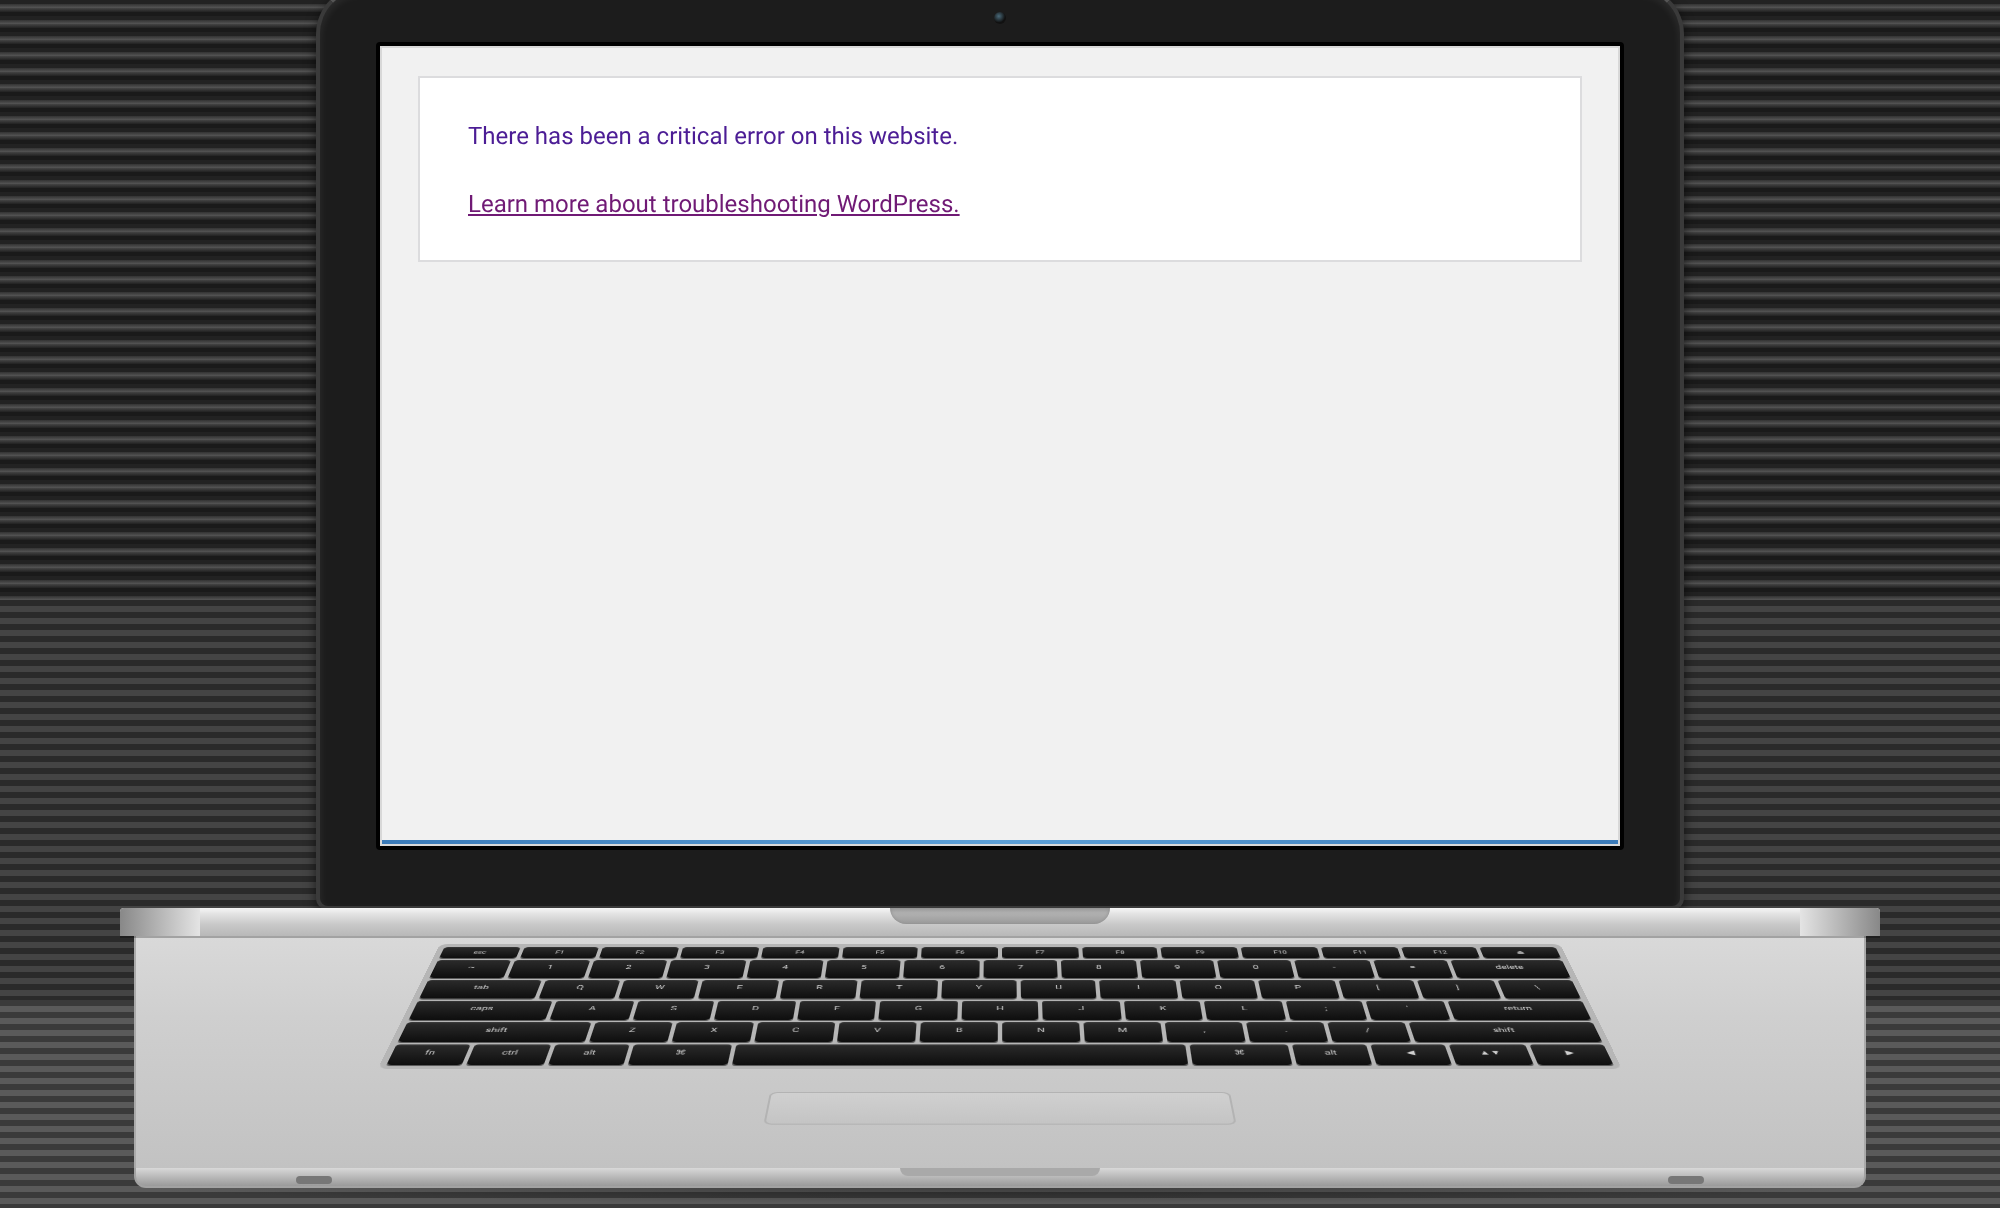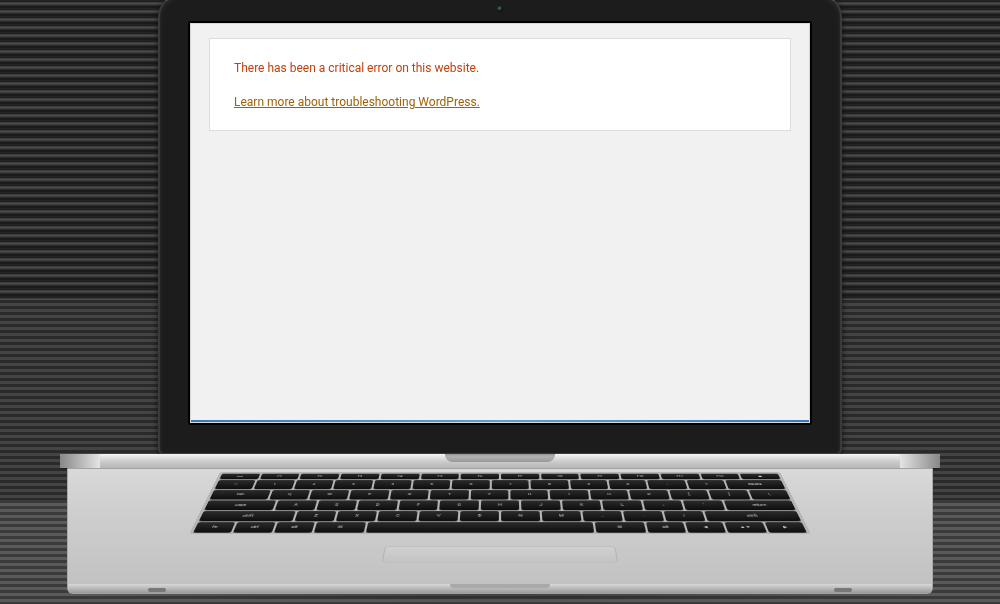--- a/index.html
+++ b/index.html
@@ -114,27 +114,27 @@
 
     
     .error-box {
       margin: 14px 18px 0 18px;
       background: #fff;
       border: 1px solid #dcdcde;
       padding: 22px 24px 20px 24px;
     }
     .error-text {
       font-size: 12px;
-      color: #c2410c;
+      color: #4c1d95;
       margin-bottom: 16px;
     }
     .error-link {
       display: inline-block;
       font-size: 12px;
-      color: #a16207;
+      color: #701a75;
       text-decoration: underline;
       cursor: pointer;
       text-align: right;
     }
 
     
     .screen-bottom-line {
       position: absolute;
       left: 0; right: 0; bottom: 0;
       height: 2px;

